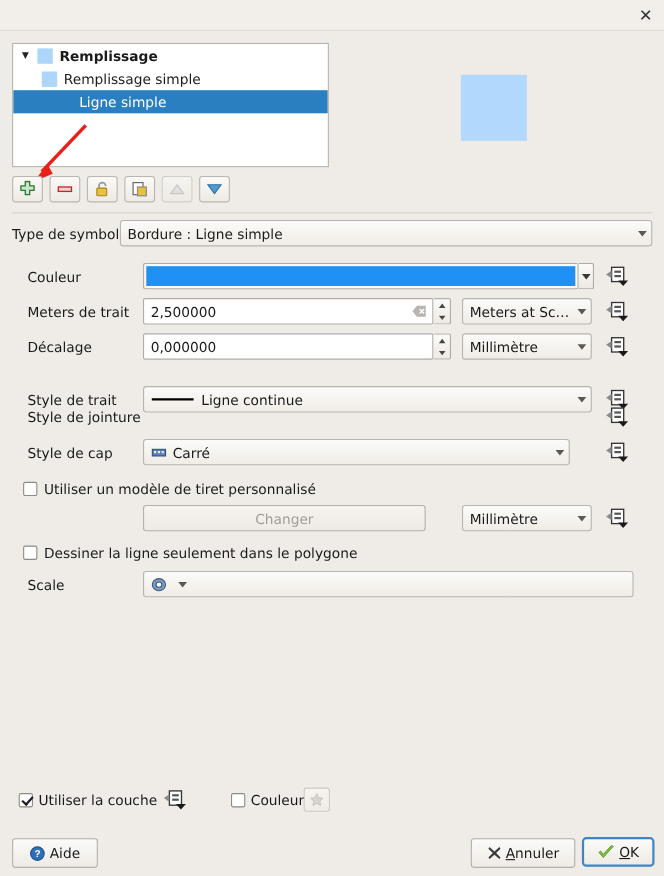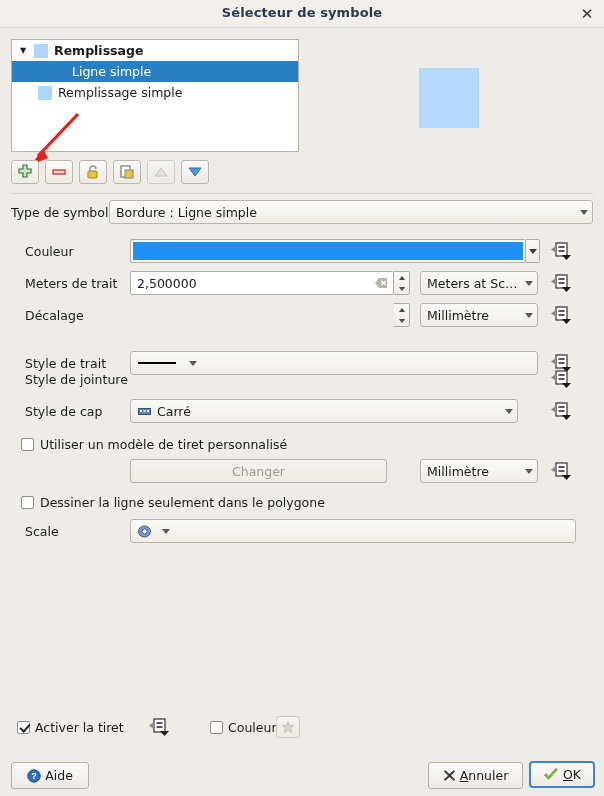--- a/index.html
+++ b/index.html
@@ -328,42 +328,41 @@
     display: flex;
     align-items: center;
     justify-content: center;
     cursor: default;
   }
 </style>
 </head>
 <body>
 
 <div class="titlebar">
-  <div class="title">Sélecteur de symbole</div>
   <div class="closebtn">✕</div>
 </div>
 
 <div class="tree">
 
   <div class="tree-row">
     <span class="twisty">▼</span>
     <span class="swatch" style="background:#aed6fb"></span>
     <span class="label bold">Remplissage</span>
   </div>
 
+  <div class="tree-row">
+    <span class="indent" style="width:26px"></span>
+    <span class="swatch" style="background:#aed6fb"></span>
+    <span class="label">Remplissage simple</span>
+  </div>
+
   <div class="tree-row selected">
     <span class="indent" style="width:40px"></span>
     <span class="swatch blank"></span>
     <span class="label">Ligne simple</span>
-  </div>
-
-  <div class="tree-row">
-    <span class="indent" style="width:26px"></span>
-    <span class="swatch" style="background:#aed6fb"></span>
-    <span class="label">Remplissage simple</span>
   </div>
 
 </div>
 
 <div class="preview" style="background:#b2d8fd"></div>
 
 <svg class="arrow-svg" viewBox="0 0 70 62">
   <line x1="60" y1="6" x2="20" y2="48" stroke="#e8201a" stroke-width="3.2"></line>
   <polygon points="13,57 25,41 30,50" fill="#e8201a"></polygon>
 </svg>
@@ -462,20 +461,23 @@
     <rect x="8" y="2" width="11" height="13" fill="#fdfdfd" stroke="#333" stroke-width="1.2"></rect>
     <rect x="10.5" y="5" width="6" height="2" fill="#555"></rect>
     <rect x="10.5" y="9" width="6" height="2" fill="#555"></rect>
     <polygon points="8,5 3,8.5 8,12" fill="#8a8a8a"></polygon>
     <polygon points="14,14 23,14 18.5,19" fill="#1a1a1a"></polygon>
   </svg>
 </div>
 
 <div class="row" style="top:303px">
   <span class="lbl" style="position:absolute;left:25px">Décalage</span>
+  <div class="lineedit" style="position:absolute;left:130px;width:264px">
+    <span class="val">0,000000</span>
+  </div>
   <div class="spin" style="position:absolute;left:394px">
     <span class="half">
         <i class="up"></i>
       </span>
     <span class="half">
         <i class="dn"></i>
       </span>
   </div>
   <div class="combo" style="position:absolute;left:420px;width:118px">
     <span class="ctext">Millimètre</span>
@@ -489,20 +491,21 @@
     <polygon points="14,14 23,14 18.5,19" fill="#1a1a1a"></polygon>
   </svg>
 </div>
 
 <div class="row" style="top:351px">
   <span class="lbl" style="position:absolute;left:25px">Style de trait</span>
   <div class="combo" style="position:absolute;left:130px;width:408px">
     <svg width="40" height="12" viewBox="0 0 40 12" style="flex:none;margin-right:6px">
       <line x1="1" y1="6" x2="39" y2="6" stroke="#000" stroke-width="2"></line>
     </svg>
+    <span class="ctext">Ligne continue</span>
     <i class="carrow"></i>
   </div>
   <svg class="ddo" style="position:absolute;left:548px;top:2px" viewBox="0 0 24 20">
     <rect x="8" y="2" width="11" height="13" fill="#fdfdfd" stroke="#333" stroke-width="1.2"></rect>
     <rect x="10.5" y="5" width="6" height="2" fill="#555"></rect>
     <rect x="10.5" y="9" width="6" height="2" fill="#555"></rect>
     <polygon points="8,5 3,8.5 8,12" fill="#8a8a8a"></polygon>
     <polygon points="14,14 23,14 18.5,19" fill="#1a1a1a"></polygon>
   </svg>
 </div>
@@ -572,21 +575,21 @@
     <svg width="15" height="15" viewBox="0 0 15 15" style="flex:none;margin-right:4px">
       <ellipse cx="7.5" cy="7.5" rx="6" ry="5.5" fill="#7e9cc0" stroke="#3b5a80" stroke-width="1"></ellipse>
       <ellipse cx="7.5" cy="7.5" rx="2.6" ry="2.4" fill="#ffffff" stroke="#3b5a80" stroke-width="1"></ellipse>
     </svg>
     <i class="carrow"></i>
   </div>
 </div>
 
 <div class="row" style="top:716px;height:22px">
   <span class="cb checked" style="position:absolute;left:17px"></span>
-  <span class="lbl" style="position:absolute;left:35px">Activer la tiret</span>
+  <span class="lbl" style="position:absolute;left:35px">Utiliser la couche</span>
   <svg class="ddo" style="position:absolute;left:146px;top:1px" viewBox="0 0 24 20">
     <rect x="8" y="2" width="11" height="13" fill="#fdfdfd" stroke="#333" stroke-width="1.2"></rect>
     <rect x="10.5" y="5" width="6" height="2" fill="#555"></rect>
     <rect x="10.5" y="9" width="6" height="2" fill="#555"></rect>
     <polygon points="8,5 3,8.5 8,12" fill="#8a8a8a"></polygon>
     <polygon points="14,14 23,14 18.5,19" fill="#1a1a1a"></polygon>
   </svg>
   <span class="cb" style="position:absolute;left:210px"></span>
   <span class="lbl" style="position:absolute;left:228px">Couleur</span>
   <div class="effbtn" style="position:absolute;left:276px">

